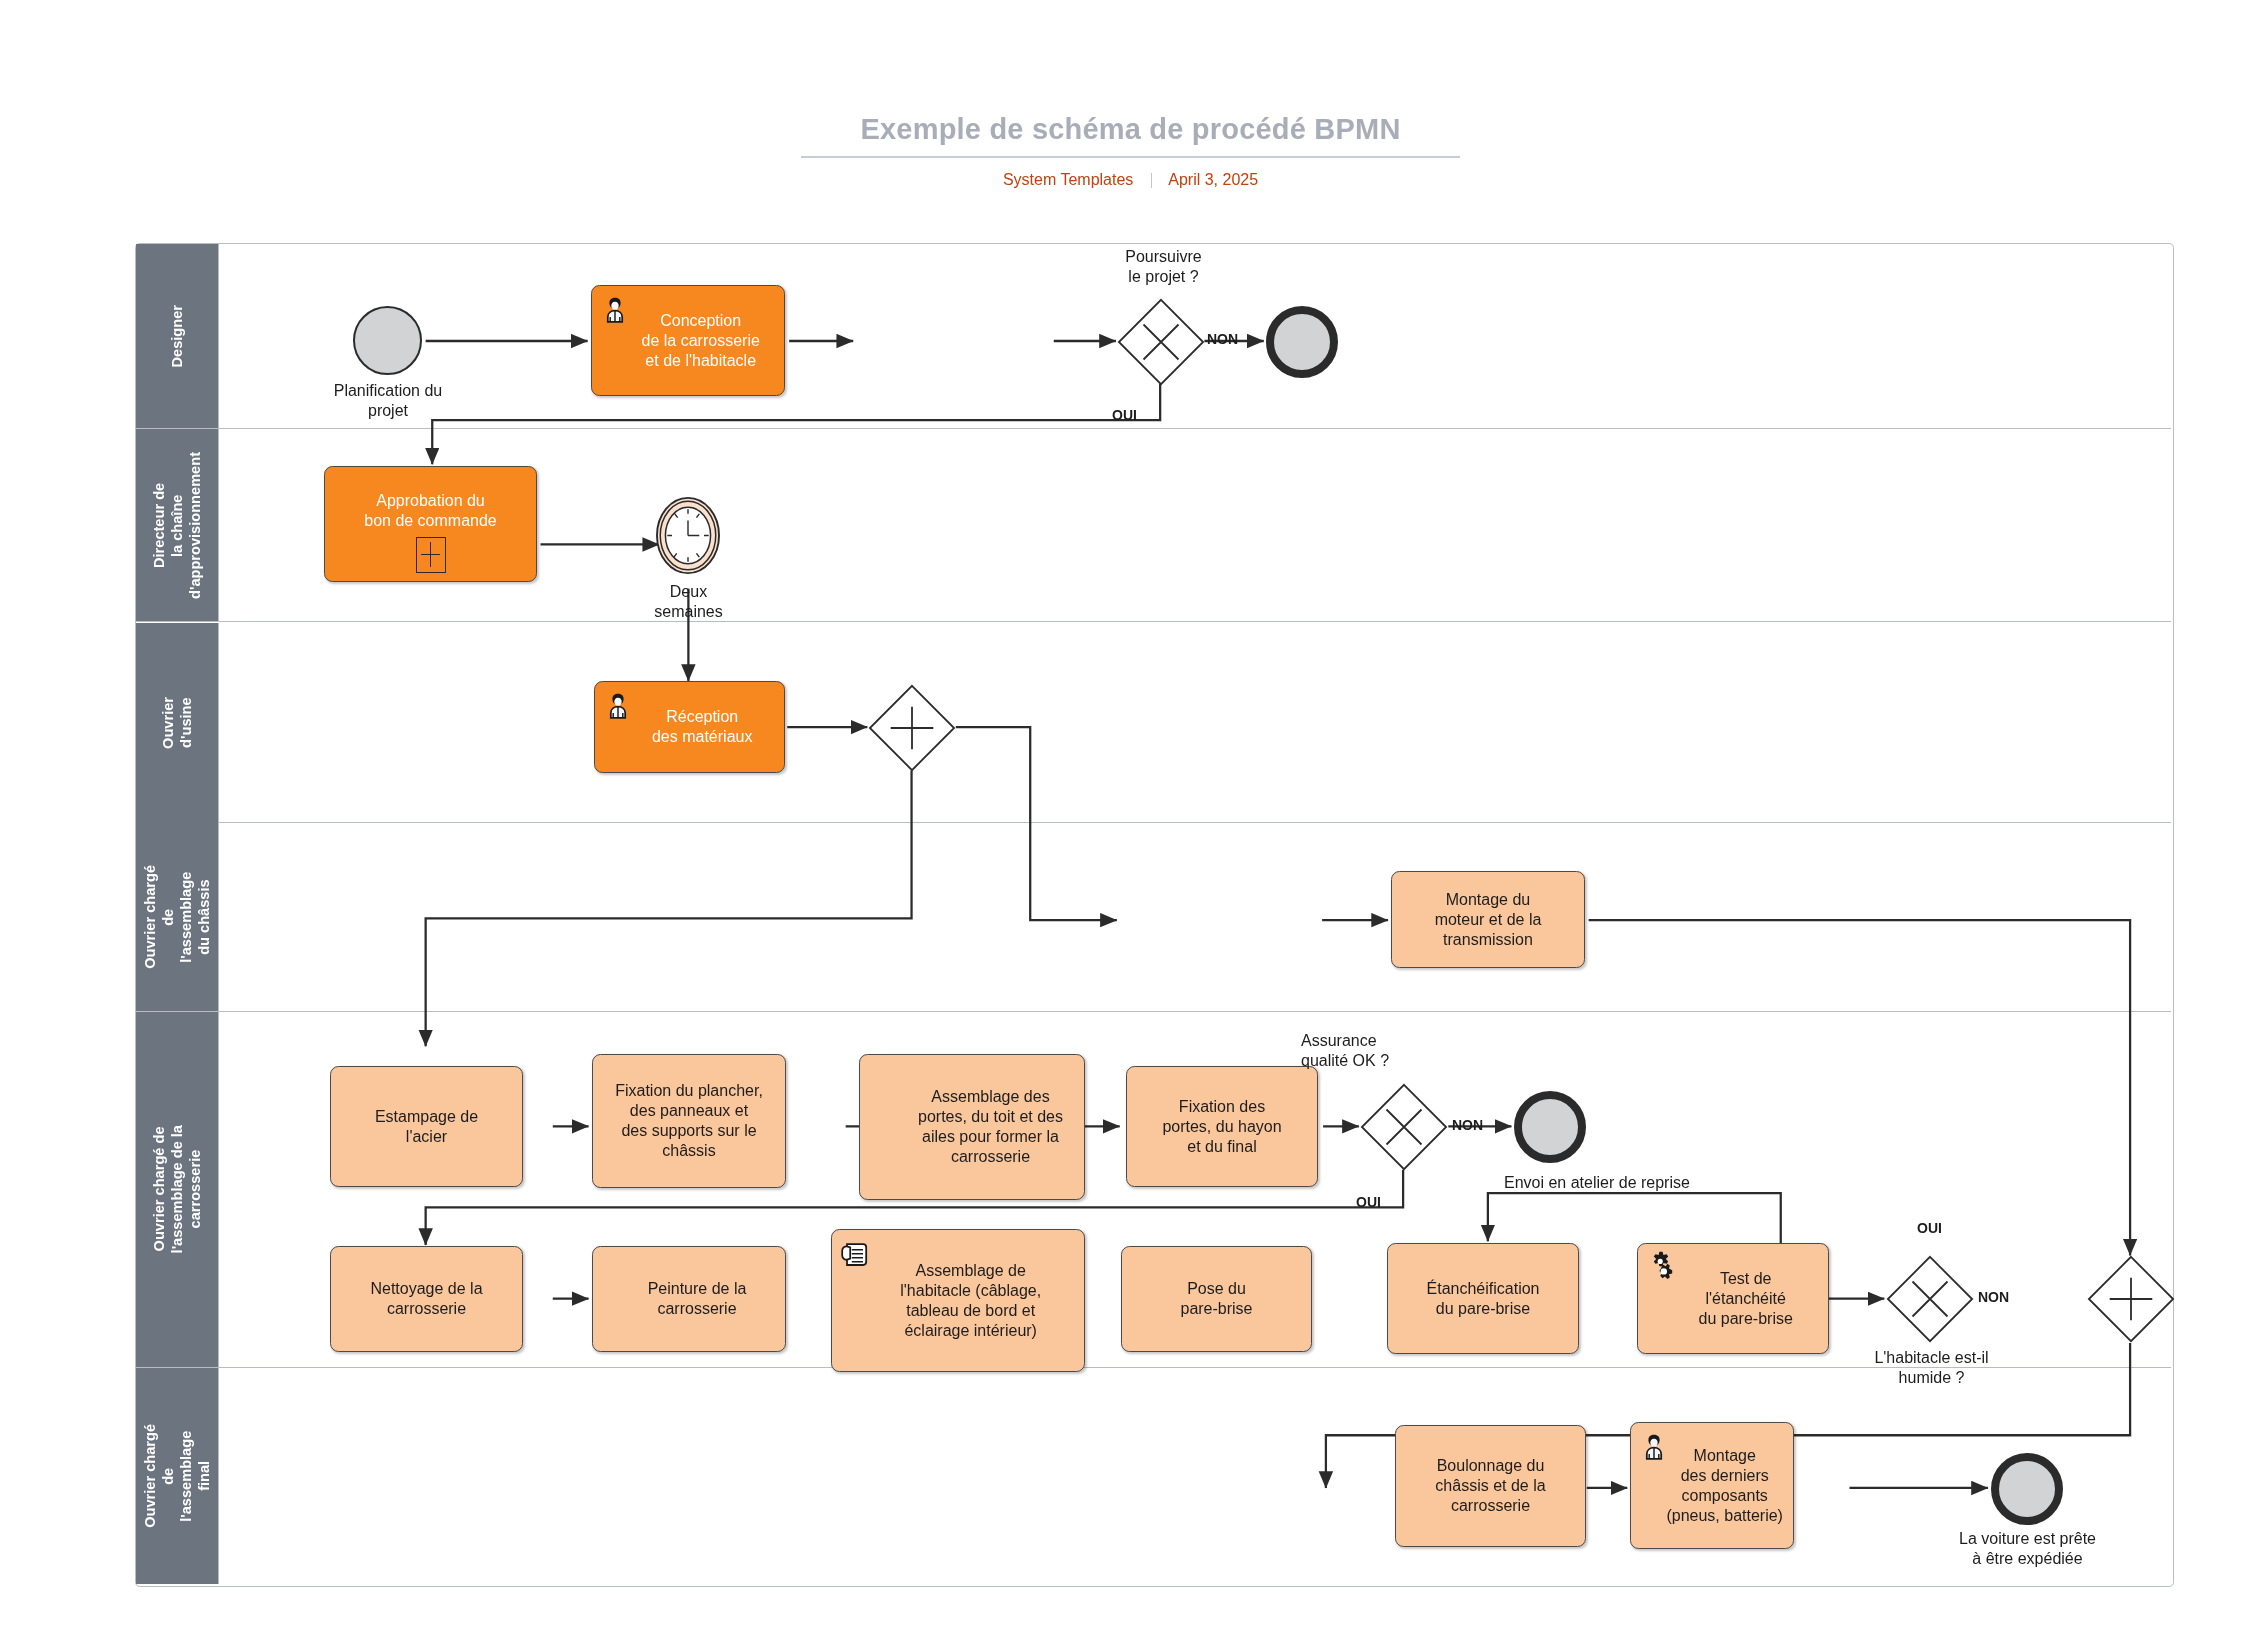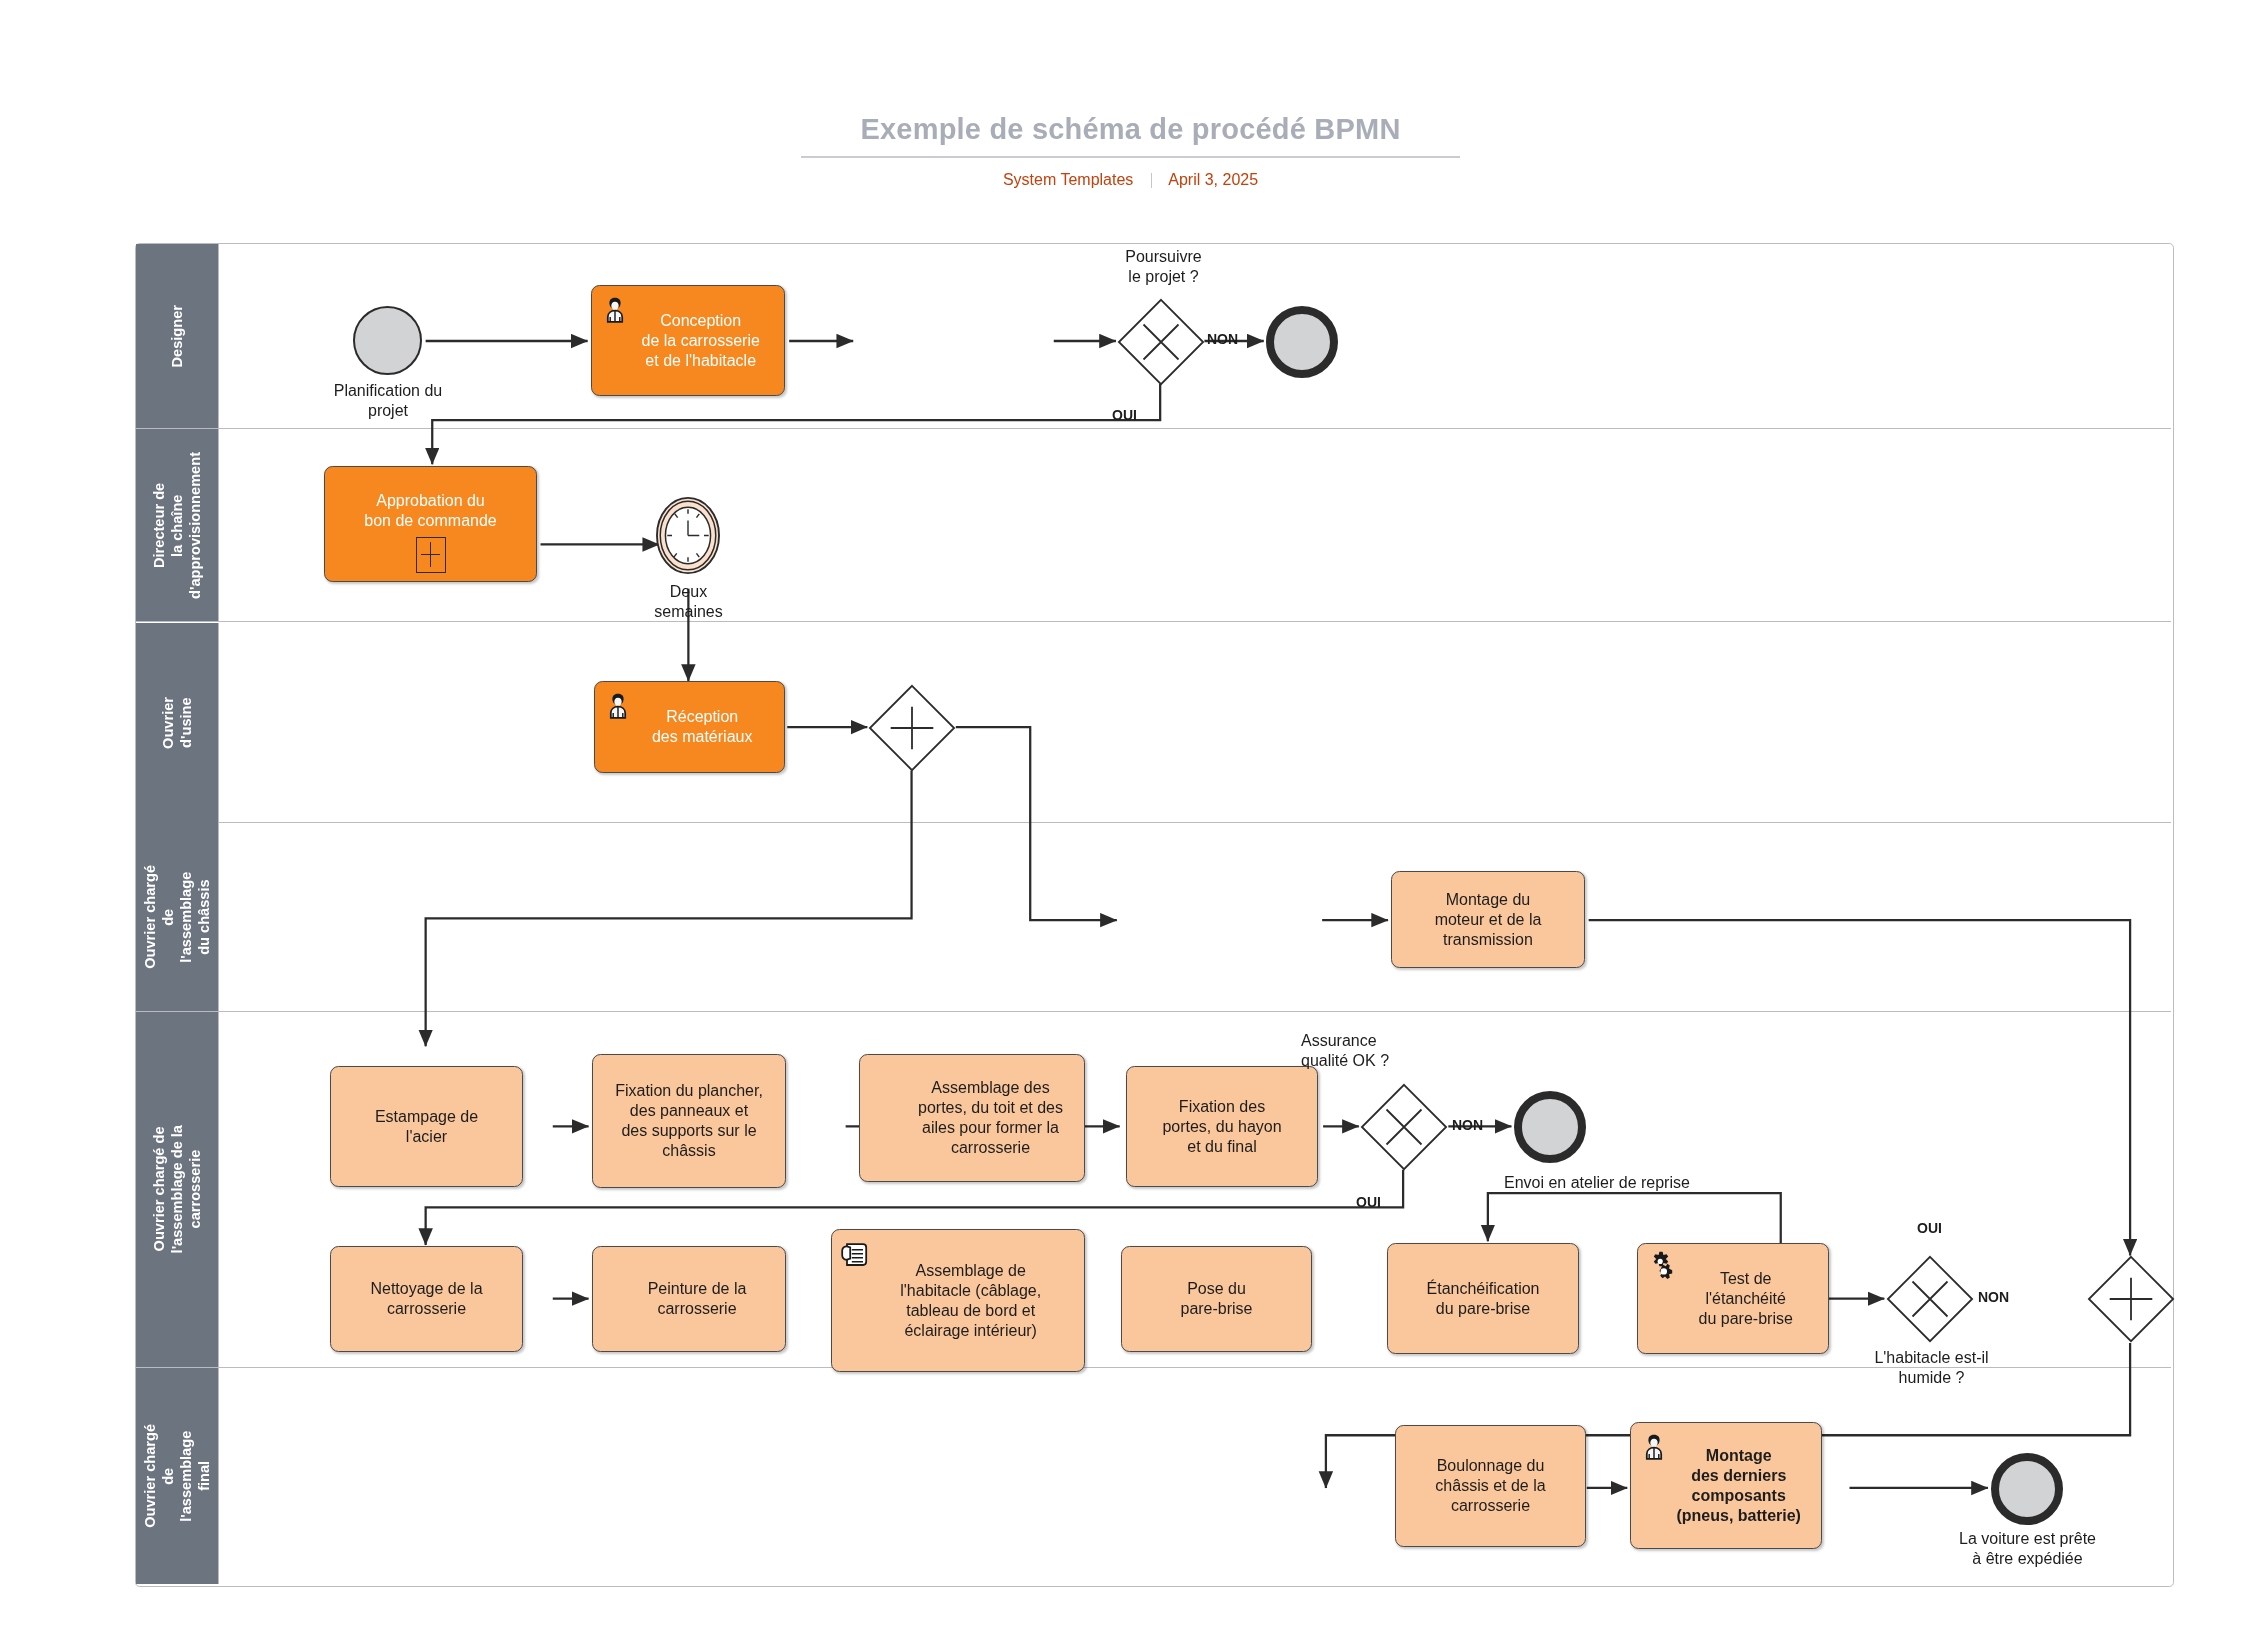--- a/index.html
+++ b/index.html
@@ -263,21 +263,21 @@
 l'acier</div>
   </div>
 
   <div class="node task light" style="left:592px;top:1054px;width:194px;height:134px;">
     <div class="lbl" style="white-space:pre-line">Fixation du plancher,
 des panneaux et
 des supports sur le
 châssis</div>
   </div>
 
-  <div class="node task light" style="left:859px;top:1054px;width:226px;height:128px;padding-left:37px;">
+  <div class="node task light" style="left:859px;top:1054px;width:226px;height:146px;padding-left:37px;">
     <div class="lbl" style="white-space:pre-line">Assemblage des
 portes, du toit et des
 ailes pour former la
 carrosserie</div>
   </div>
 
   <div class="node task light" style="left:1126px;top:1066px;width:192px;height:121px;">
     <div class="lbl" style="white-space:pre-line">Fixation des
 portes, du hayon
 et du final</div>
@@ -359,21 +359,21 @@
       <path d="M46.5 24 V69 M24 46.5 H69" stroke="#2b2b2b" stroke-width="1.9"></path>
     </svg>
   </div>
 
   <div class="node task light" style="left:1395px;top:1425px;width:191px;height:122px;">
     <div class="lbl" style="white-space:pre-line">Boulonnage du
 châssis et de la
 carrosserie</div>
   </div>
 
-  <div class="node task light hasicon" style="left:1630px;top:1422px;width:192px;height:127px;font-weight:bold;">
+  <div class="node task light hasicon" style="left:1630px;top:1422px;width:164px;height:127px;">
     <svg class="tico" viewBox="0 0 40 40">
       <path d="M20 6c-5 0-7 3-7 6.5S15 20 20 20s7-4 7-7.5S25 6 20 6z" fill="#1a1a1a"></path>
       <path d="M20 11c-3.2 0-4.6 2.2-4.6 5 0 3 2 5.4 4.6 5.4s4.6-2.4 4.6-5.4c0-2.8-1.4-5-4.6-5z" fill="#f4f6f8"></path>
       <path d="M11 36v-6c0-5 4-8 9-8s9 3 9 8v6z" fill="#f4f6f8" stroke="#1a1a1a" stroke-width="2.2"></path>
       <path d="M20 22v14M14 30v6M26 30v6" stroke="#1a1a1a" stroke-width="1.8" fill="none"></path>
     </svg>
     <div class="lbl" style="white-space:pre-line">Montage
 des derniers
 composants
 (pneus, batterie)</div>

